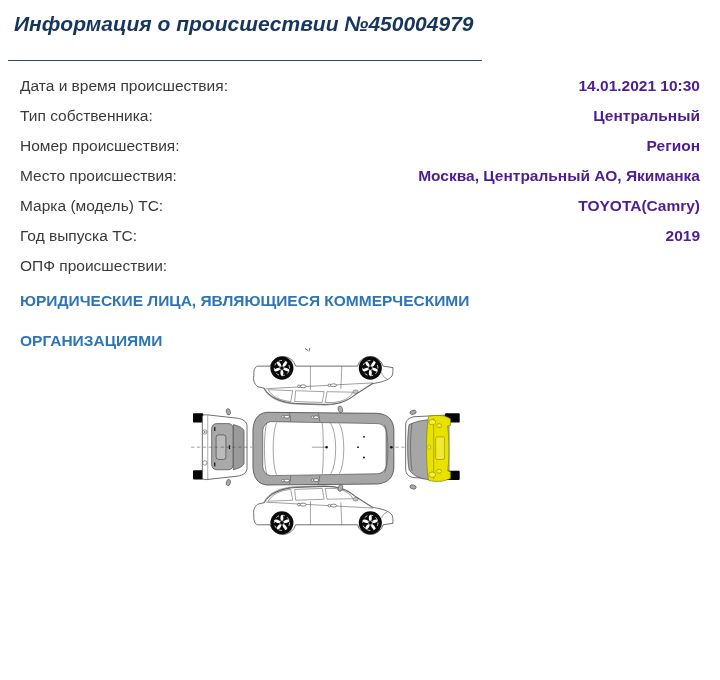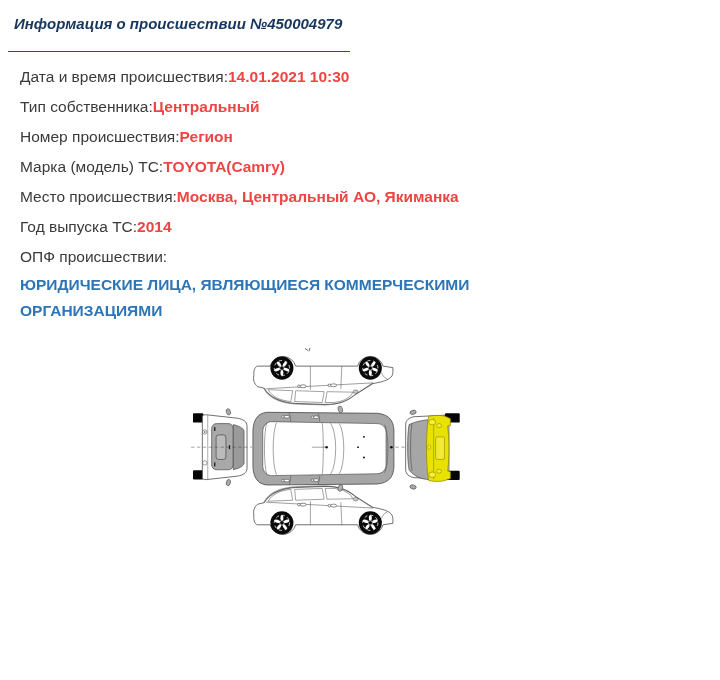--- a/index.html
+++ b/index.html
@@ -1,29 +1,29 @@
 <!DOCTYPE html>
 <html><head>
 <meta charset="utf-8">
 <style>
   html,body{margin:0;padding:0;background:#ffffff;}
   body{width:720px;height:680px;font-family:"Liberation Sans", sans-serif;}
   .page{position:relative;width:720px;height:680px;overflow:hidden;background:#fff;}
 
   .title-wrap{padding:14px 0 0 8px;}
-  .title{display:inline-block;margin:0;font-size:15px;line-height:20px;font-weight:bold;
+  .title{display:inline-block;margin:0;font-size:21px;line-height:20px;font-weight:bold;
          font-style:italic;color:#17365d;border-bottom:1px solid #2a4a73;
-         padding:0 8px 17px 6px;}
+         padding:0 8px 26px 6px;}
 
   .fields{margin:16px 20px 0 20px;}
-  .row{display:flex;align-items:baseline;
+  .row{display:flex;justify-content:space-between;align-items:baseline;
        margin-bottom:13px;font-size:15.5px;line-height:17px;}
   .row .label{color:#3a3a3a;}
-  .row .value{color:#ef4444;font-weight:bold;text-align:right;white-space:nowrap;}
-  .opf-value{color:#2e75b6;font-weight:bold;font-size:15.5px;line-height:26px;
+  .row .value{color:#4c1d95;font-weight:bold;text-align:right;white-space:nowrap;}
+  .opf-value{color:#2e75b6;font-weight:bold;font-size:15.5px;line-height:40px;
              max-width:560px;margin:-6px 0 8px 0;}
 
   .diagram{position:absolute;top:346px;left:0;width:720px;height:334px;}
   svg{display:block;}
 </style>
 </head>
 <body>
 
 <div class="page">
 
@@ -38,30 +38,30 @@
     </div>
     <div class="row">
       <span class="label">Тип собственника:</span>
       <span class="value">Центральный</span>
     </div>
     <div class="row">
       <span class="label">Номер происшествия:</span>
       <span class="value">Регион</span>
     </div>
     <div class="row">
+      <span class="label">Место происшествия:</span>
+      <span class="value">Москва, Центральный АО, Якиманка</span>
+    </div>
+    <div class="row">
       <span class="label">Марка (модель) ТС:</span>
       <span class="value">TOYOTA(Camry)</span>
     </div>
     <div class="row">
-      <span class="label">Место происшествия:</span>
-      <span class="value">Москва, Центральный АО, Якиманка</span>
-    </div>
-    <div class="row">
       <span class="label">Год выпуска ТС:</span>
-      <span class="value">2014</span>
+      <span class="value">2019</span>
     </div>
     <div class="row">
       <span class="label">ОПФ происшествии:</span>
     </div>
     <div class="opf-value">ЮРИДИЧЕСКИЕ ЛИЦА, ЯВЛЯЮЩИЕСЯ КОММЕРЧЕСКИМИ ОРГАНИЗАЦИЯМИ</div>
   </div>
 
   <div class="diagram">
     <svg width="720" height="334" viewBox="0 346 720 680">
       <defs>

